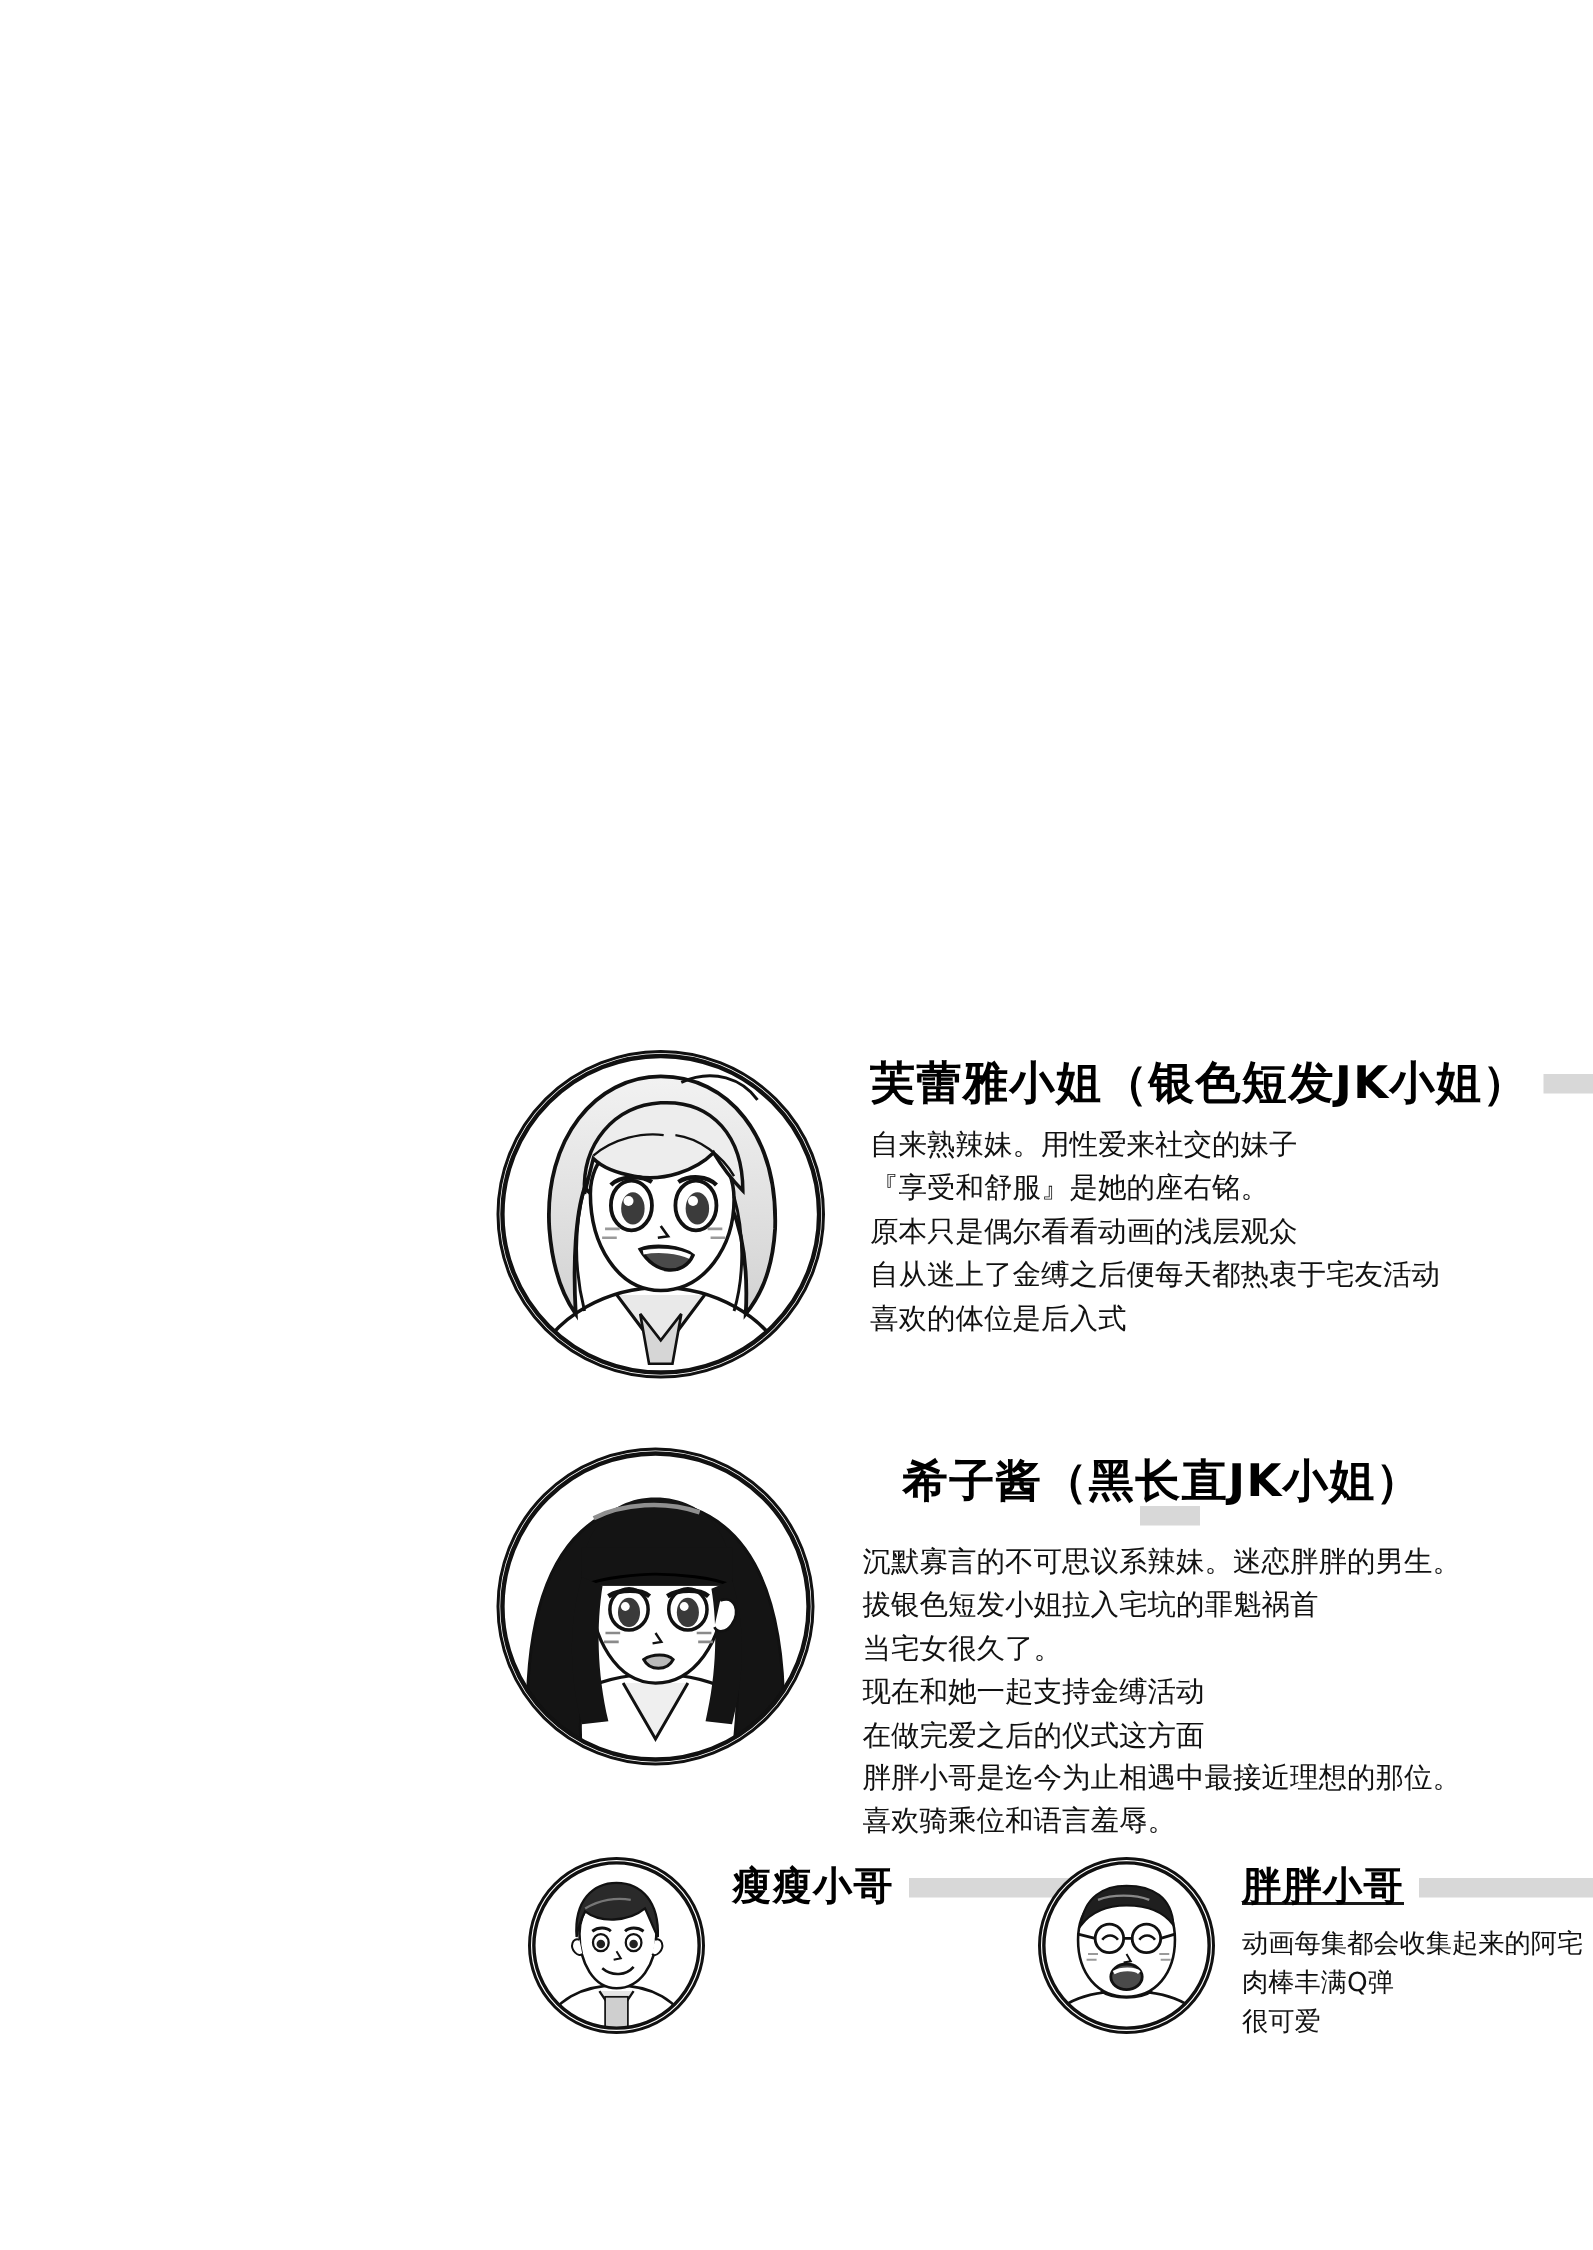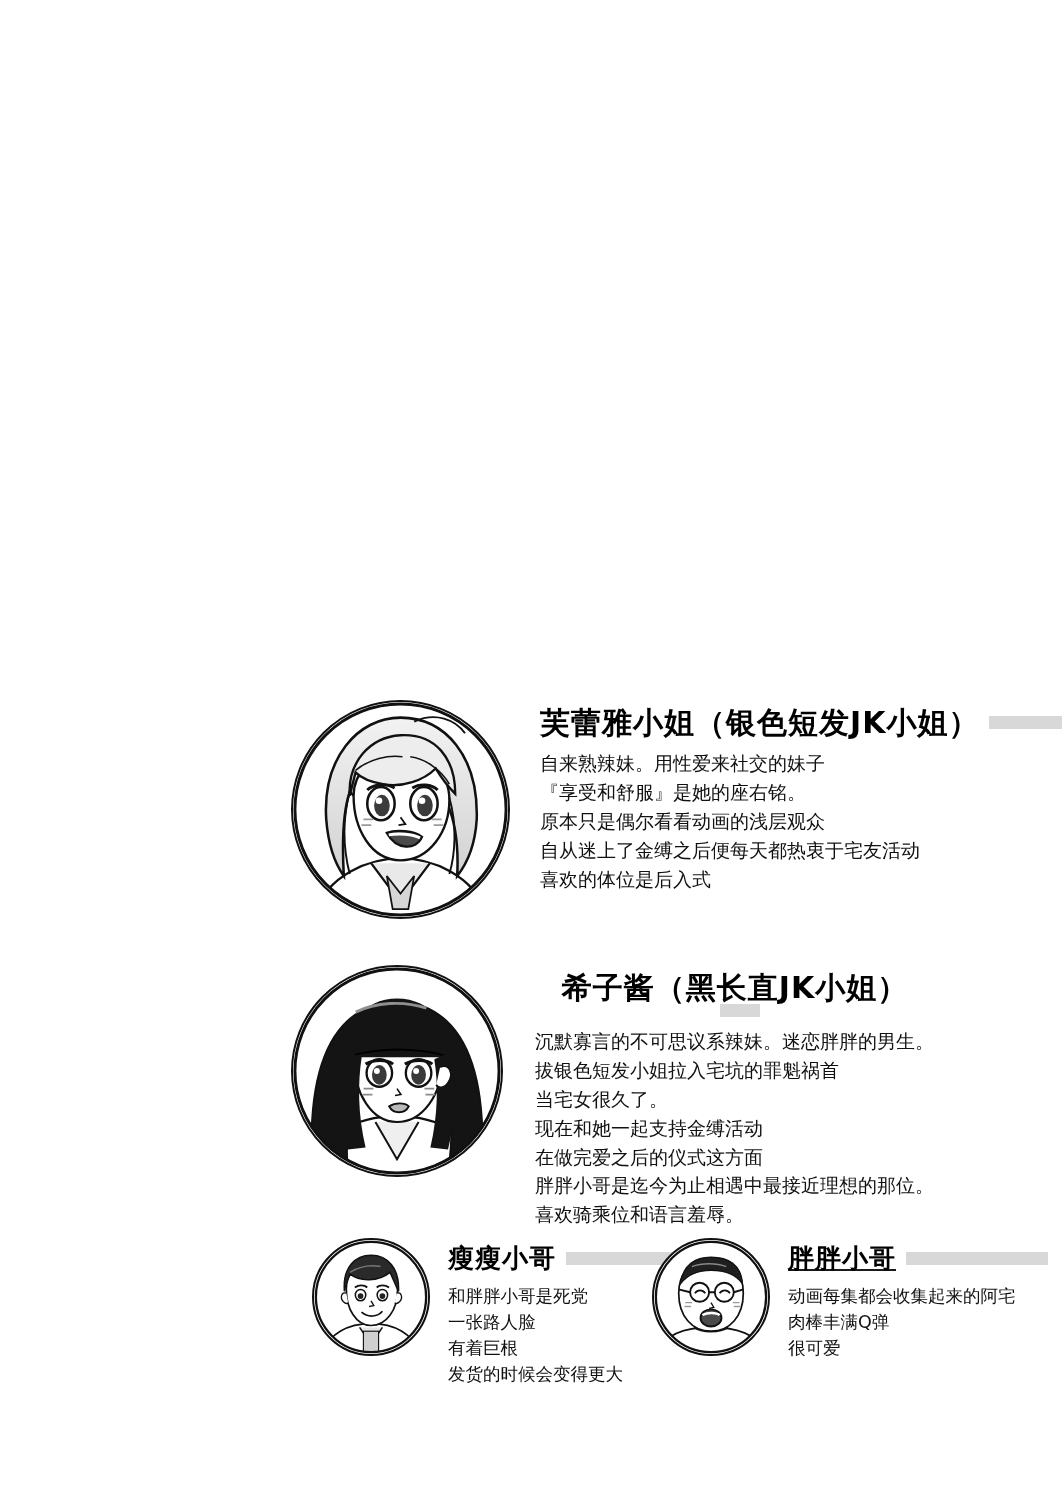--- a/index.html
+++ b/index.html
@@ -13,20 +13,21 @@
     font-family: "DejaVu Sans", "Liberation Sans", sans-serif;
     color: #1a1a1a;
     position: relative;
     overflow: hidden;
   }
   .page {
     position: relative;
     width: 902px;
     height: 1500px;
     background: #ffffff;
+    margin-left: 40px;
   }
 
   
   .char-block {
     position: absolute;
     display: flex;
     align-items: flex-start;
   }
 
   .avatar {
@@ -274,24 +275,20 @@
           <path d="M50 76 C57 82 67 81 72 75" fill="none" stroke="#111" stroke-width="1.8"></path>
         </g>
         <circle cx="60" cy="60" r="58" fill="none" stroke="#111" stroke-width="2.4"></circle>
       </svg>
     </div>
     <div class="info">
       <div class="name-row">
         <div class="name small">瘦瘦小哥</div>
         <div class="name-rule"></div>
       </div>
-      <div class="desc small">和胖胖小哥是死党
-一张路人脸
-有着巨根
-发货的时候会变得更大</div>
     </div>
   </div>
 
   <div class="char-block" id="block-fat">
     <div class="avatar">
       <svg viewBox="0 0 120 120" xmlns="http://www.w3.org/2000/svg">
         <defs>
           <clipPath id="clipB">
               <circle cx="60" cy="60" r="58"></circle>
             </clipPath>

